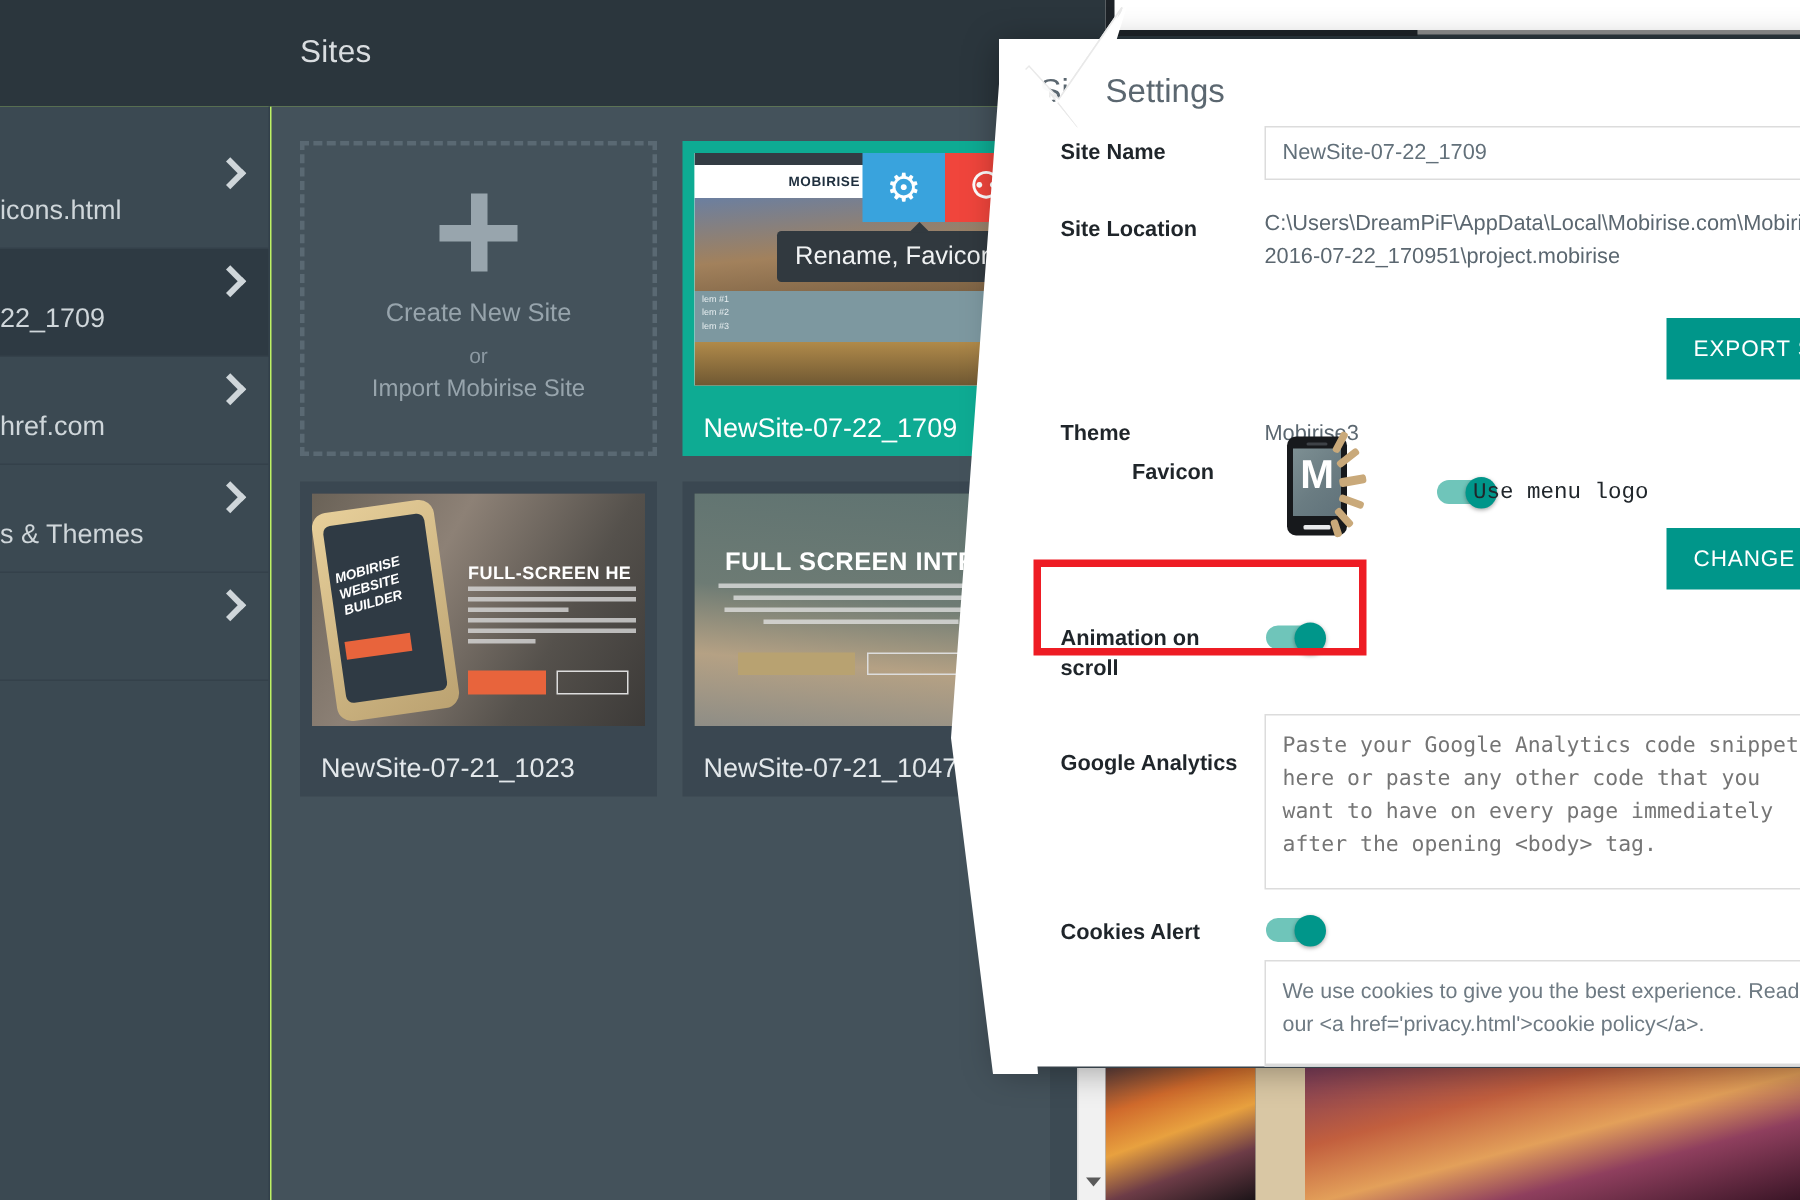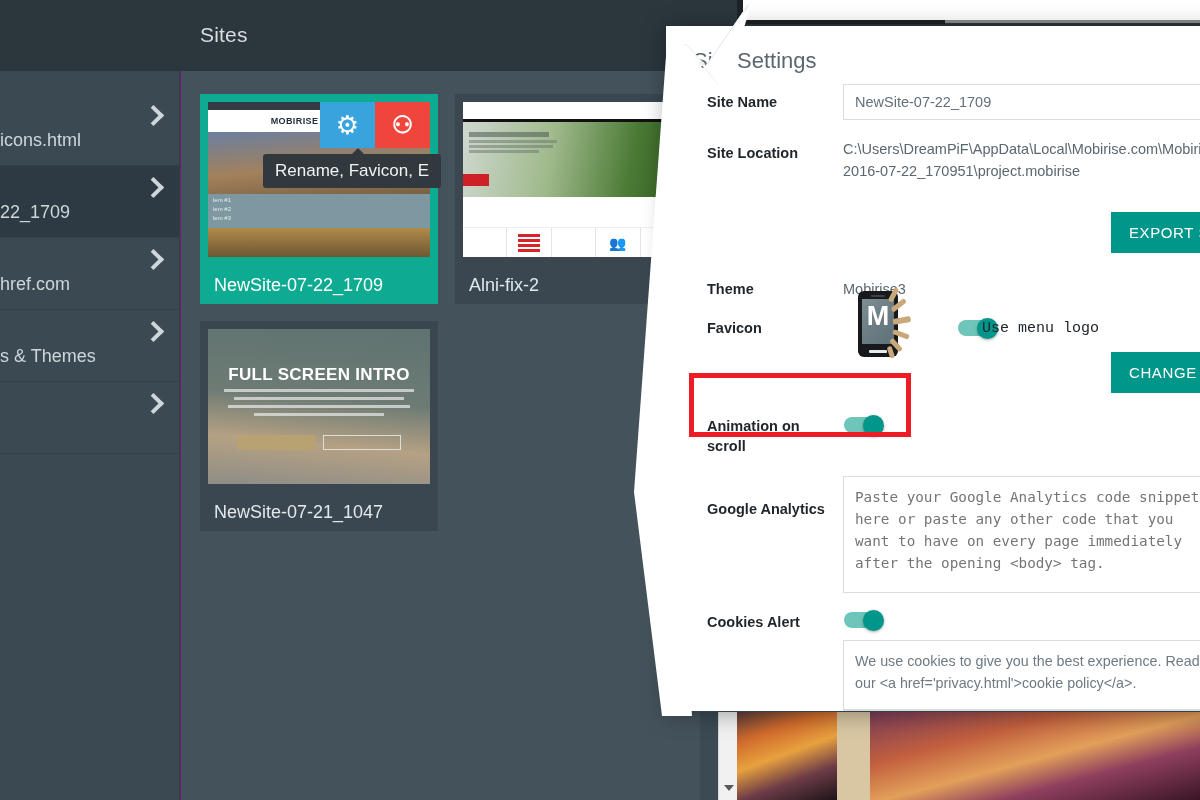--- a/index.html
+++ b/index.html
@@ -5,21 +5,21 @@
   * { box-sizing: border-box; margin: 0; padding: 0; }
   html, body {
     width: 1200px; height: 800px;
     overflow: hidden;
     font-family: "Liberation Sans", sans-serif;
     background: #3d4b54;
   }
   #root { position: relative; width: 1200px; height: 800px; overflow: hidden; }
 
   
-  .app { position: absolute; inset: 0; background: #701a75; }
+  .app { position: absolute; inset: 0; background: #bef264; }
 
   .topbar {
     position: absolute; left: 0; top: 0; width: 1200px; height: 71px;
     background: #2b363d;
   }
   .topbar-title {
     position: absolute; left: 200px; top: 23px;
     font-size: 21px; color: #d9dde0; letter-spacing: .2px;
   }
 
@@ -339,20 +339,26 @@
 
       <div class="side-row">
         <span class="side-label"></span>
         <span class="chev"></span>
       </div>
     </div>
 
     <div class="content">
       <div class="grid">
 
+        <div class="newsite-card">
+          <div class="plus"></div>
+          <div class="nc-main">Create New Site</div>
+          <div class="nc-or">or</div>
+          <div class="nc-sub">Import Mobirise Site</div>
+        </div>
 
         <div class="site-card selected">
           <div class="thumb tn-a">
             <div class="t-strip"></div>
             <div class="t-nav" style="margin-top:8px">
               <div class="t-lbl">MOBIRISE GIVES YO</div>
             </div>
             <div class="t-hero"></div>
             <div class="t-mid">
               <div>lem #1</div>
@@ -478,21 +484,21 @@
     <input class="finput" style="top: 58px;" type="text" value="NewSite-07-22_1709">
 
     <div class="flabel" style="top:117px;">Site Location</div>
     <div class="fvalue" style="top:112px; width:410px;">C:\Users\DreamPiF\AppData\Local\Mobirise.com\Mobirise\projects\project-2016-07-22_170951\project.mobirise</div>
 
     <button class="tbtn" style="left:445px; top:186px;">EXPORT SITE</button>
 
     <div class="flabel" style="top:253px;">Theme</div>
     <div class="fvalue" style="top:252px;">Mobirise3</div>
 
-    <div class="flabel" style="top:292px;">Favicon</div>
+    <div class="flabel" style="top:279px;text-align:center;">Favicon</div>
 
     <div class="favicon-art" style="left:192px; top:265px;">
       <div class="fa-phone">
         <div class="fa-speaker"></div>
         <div class="fa-screen"></div>
         <div class="fa-M">M</div>
         <div class="fa-home"></div>
       </div>
       <div class="fa-rays">
         <i style="left:2px;  top:4px;  width:15px; height:5px; transform:rotate(-62deg);"></i>

